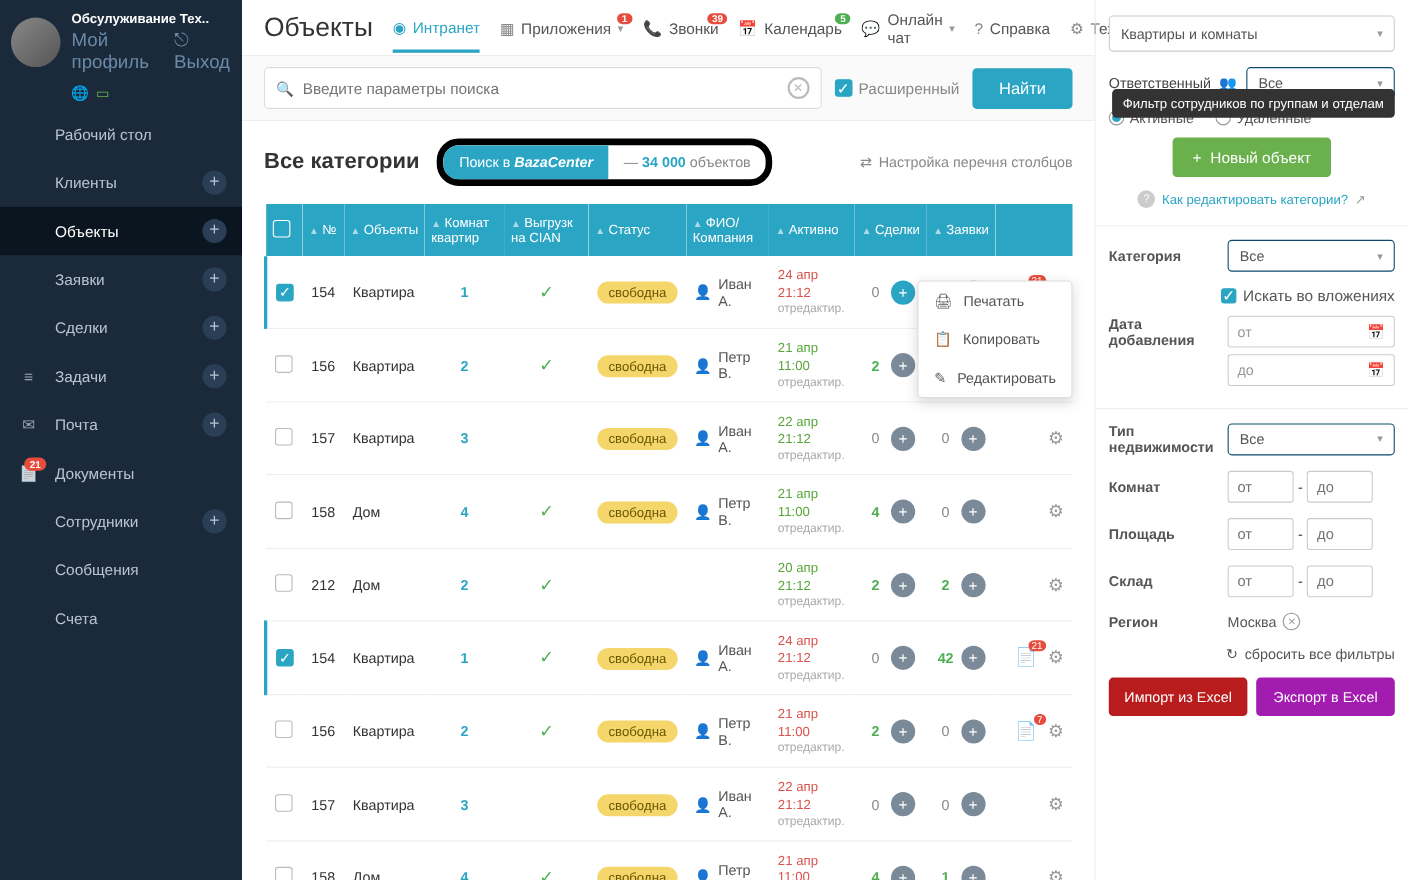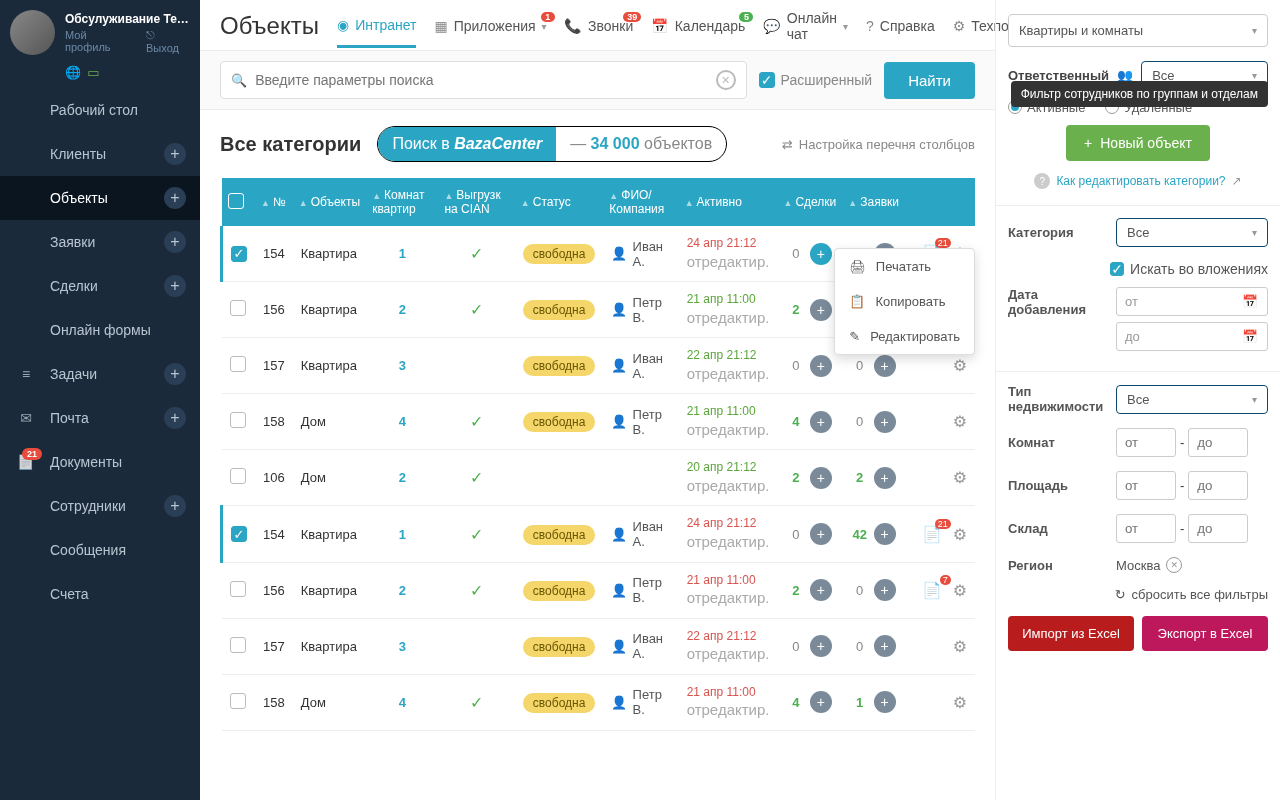--- a/index.html
+++ b/index.html
@@ -1,23 +1,23 @@
 <!DOCTYPE html>
 <html><head>
 <meta charset="utf-8">
 <style>
 *{margin:0;padding:0;box-sizing:border-box;font-family:Arial,sans-serif}
 body{background:#fff;font-size:13px;color:#333;overflow:hidden}
 .app{display:flex;height:100vh;width:1280px}
-.sidebar{width:200px;background:#1b2a3a;color:#fff;flex-shrink:0}
+.sidebar{width:220px;background:#1b2a3a;color:#fff;flex-shrink:0}
 .profile{display:flex;align-items:center;padding:10px;gap:10px}
 .avatar{width:45px;height:45px;border-radius:50%;background:linear-gradient(135deg,#888,#555);flex-shrink:0}
 .profile-info{flex:1;font-size:12px;overflow:hidden}
 .profile-name{font-weight:bold;color:#fff;white-space:nowrap;overflow:hidden;text-overflow:ellipsis}
-.profile-links{display:flex;gap:12px;color:#6a8aa8;margin-top:3px;font-size:11px}
+.profile-links{display:flex;gap:12px;color:#6a8aa8;margin-top:3px;font-size:17px}
 .profile-links a{color:#6a8aa8;text-decoration:none}
 .profile-icons{display:flex;gap:6px;padding:0 10px 8px 65px;color:#6a8aa8}
 .nav{list-style:none}
 .nav-item{display:flex;align-items:center;padding:14px 16px;color:#b8c5d1;cursor:pointer;position:relative;font-size:14px}
 .nav-item.active{background:#0a1520;color:#fff}
 .nav-icon{width:20px;margin-right:14px;display:flex;justify-content:center;opacity:.8}
 .nav-plus{position:absolute;right:14px;width:22px;height:22px;border-radius:50%;background:#2a3f55;color:#b8c5d1;display:flex;align-items:center;justify-content:center;font-size:16px}
 .nav-badge{position:absolute;left:22px;top:8px;background:#e74c3c;color:#fff;border-radius:8px;font-size:9px;padding:1px 5px;font-weight:bold}
 .main{flex:1;display:flex;flex-direction:column;min-width:0}
 .topbar{display:flex;align-items:center;padding:12px 20px 10px;gap:18px;height:50px}
@@ -27,57 +27,57 @@
 .top-badge{position:absolute;top:-6px;right:-8px;background:#e74c3c;color:#fff;border-radius:8px;font-size:9px;padding:0 4px;font-weight:bold;min-width:14px;text-align:center}
 .top-badge.green{background:#4caf50}
 .searchbar{display:flex;align-items:center;padding:10px 20px;gap:12px;background:#fafafa;border-top:1px solid #eee;border-bottom:1px solid #eee}
 .search-input{flex:1;position:relative;display:flex;align-items:center;border:1px solid #ddd;border-radius:4px;background:#fff;padding:8px 10px}
 .search-input input{flex:1;border:none;outline:none;font-size:14px;color:#999}
 .search-clear{width:20px;height:20px;border:2px solid #bbb;border-radius:50%;color:#bbb;display:flex;align-items:center;justify-content:center;cursor:pointer;font-size:11px}
 .adv{display:flex;align-items:center;gap:6px;color:#888;font-size:14px}
 .btn-find{background:#2ba5c4;color:#fff;padding:10px 24px;border:none;border-radius:4px;font-size:15px;cursor:pointer}
 .subheader{display:flex;align-items:center;padding:16px 20px;gap:16px}
 .subheader h2{font-size:20px;font-weight:bold}
-.pill{display:inline-flex;align-items:flex-start;border:1px solid #000000;border-radius:20px;overflow:hidden;font-size:16px}
+.pill{display:inline-flex;align-items:flex-start;border:6px solid #000000;border-radius:20px;overflow:hidden;font-size:13px}
 .pill-l{background:#2ba5c4;color:#fff;padding:8px 14px}
 .pill-l b{font-style:italic}
 .pill-r{padding:8px 14px;color:#888}
 .pill-r b{color:#2ba5c4;font-weight:bold}
 .cols-link{margin-left:auto;color:#888;display:flex;align-items:center;gap:6px;font-size:13px}
 .table{width:calc(100% - 40px);margin:0 20px;border-collapse:collapse}
 .table th{background:#2ba5c4;color:#fff;padding:10px 6px;font-size:12px;font-weight:normal;text-align:left;position:relative}
 .table th .sort{opacity:.6;margin-right:3px;font-size:9px}
 .table td{padding:10px 8px;border-bottom:1px solid #eee;font-size:13px;vertical-align:middle}
 .table tr.active-row{border-left:3px solid #2ba5c4}
 .chk{width:16px;height:16px;border:1px solid #bbb;border-radius:3px;display:inline-flex;align-items:center;justify-content:center;cursor:pointer}
 .chk.on{background:#2ba5c4;border-color:#2ba5c4;color:#fff}
 .rec-link{color:#2ba5c4;font-weight:bold;text-align:center;display:block}
 .check-ok{color:#4caf50;font-size:16px;text-align:center;display:block}
 .status-pill{background:#f4d66a;color:#6a5600;padding:3px 10px;border-radius:10px;font-size:12px}
 .fio{display:flex;align-items:center;gap:5px;color:#555}
 .fio-icon{color:#999}
 .dt{font-size:12px;line-height:1.3}
 .dt-top.green{color:#5aa63a}
 .dt-top.red{color:#d9534f}
-.dt-bot{color:#aaa;font-size:15px}
+.dt-bot{color:#aaa;font-size:11px}
 .num-cell{display:flex;align-items:center;gap:6px;justify-content:center}
 .plus-btn{width:22px;height:22px;border-radius:50%;background:#7a8a99;color:#fff;display:flex;align-items:center;justify-content:center;font-size:14px;cursor:pointer}
 .plus-btn.blue{background:#2ba5c4}
 .num-val{min-width:16px;text-align:center;color:#888}
 .num-val.green{color:#4caf50;font-weight:bold}
 .doc-icon{position:relative;color:#aaa;font-size:16px}
 .doc-badge{position:absolute;top:-6px;right:-8px;background:#e74c3c;color:#fff;border-radius:7px;font-size:9px;padding:0 3px}
 .gear{color:#999;font-size:16px;cursor:pointer}
 .ctx-menu{position:absolute;background:#fff;border:1px solid #ddd;box-shadow:0 4px 12px rgba(0,0,0,.15);border-radius:4px;z-index:100;min-width:140px}
 .ctx-item{display:flex;align-items:center;gap:10px;padding:10px 14px;color:#555;cursor:pointer;font-size:13px}
 .rpanel{width:285px;border-left:1px solid #eee;padding:14px 12px;overflow-y:auto;flex-shrink:0;position:relative}
 .rpanel-collapse{position:absolute;left:-16px;top:10px;width:16px;height:48px;border:1px solid #ddd;border-right:none;background:#fff;display:flex;align-items:center;justify-content:center;color:#999;cursor:pointer;border-radius:3px 0 0 3px}
 .rp-select{width:100%;border:1px solid #ccc;border-radius:4px;padding:8px 10px;color:#555;background:#fff;margin-bottom:14px;display:flex;justify-content:space-between;align-items:center}
 .rp-row{display:flex;align-items:center;gap:8px;margin-bottom:10px;font-size:13px}
-.rp-label{font-weight:bold;color:#444}
+.rp-label{font-weight:normal;color:#444}
 .rp-select-sm{border:1px solid #0c4a6e;border-radius:4px;padding:6px 10px;flex:1;color:#555;display:flex;justify-content:space-between;align-items:center}
 .tooltip{position:absolute;background:#333;color:#fff;padding:6px 10px;border-radius:4px;font-size:12px;z-index:200;white-space:nowrap}
 .radio{display:flex;align-items:flex-start;gap:5px;color:#555}
 .radio-dot{width:14px;height:14px;border:1px solid #999;border-radius:50%;display:flex;align-items:center;justify-content:center}
 .radio-dot.on::after{content:'';width:8px;height:8px;background:#2ba5c4;border-radius:50%}
 .btn-new{background:#6ab04c;color:#fff;border:none;border-radius:4px;padding:10px 18px;font-size:14px;cursor:pointer;display:flex;align-items:center;gap:8px;margin:8px auto 12px}
 .help-link{color:#2ba5c4;text-align:center;display:flex;align-items:center;gap:6px;justify-content:center;font-size:12px;margin-bottom:16px}
 .help-q{width:16px;height:16px;border-radius:50%;background:#ccc;color:#fff;display:inline-flex;align-items:center;justify-content:center;font-size:10px}
 .filter-row{display:flex;align-items:center;margin-bottom:14px;gap:8px}
 .filter-label{width:100px;color:#555;font-weight:bold;font-size:13px}
@@ -85,21 +85,21 @@
 .input-sm{border:1px solid #ccc;border-radius:3px;padding:6px 8px;width:100%;color:#999}
 .range{display:flex;gap:4px;align-items:center}
 .range input{width:60px}
 .date-in{display:flex;align-items:center;border:1px solid #ccc;border-radius:3px;padding:6px 8px;color:#999;margin-bottom:6px;justify-content:space-between}
 .region-tag{color:#555;display:flex;align-items:center;gap:6px}
 .region-x{width:16px;height:16px;border:1px solid #999;border-radius:50%;display:flex;align-items:center;justify-content:center;font-size:9px;color:#999}
 .reset{color:#555;display:flex;align-items:center;gap:6px;justify-content:flex-end;margin:8px 0 14px}
 .btn-row{display:flex;gap:8px}
 .btn-ex{flex:1;padding:10px;border:none;border-radius:4px;color:#fff;font-size:13px;cursor:pointer}
 .btn-ex.imp{background:#b91c1c}
-.btn-ex.exp{background:#be185d}
+.btn-ex.exp{background:#a21caf}
 hr.sep{border:none;border-top:1px solid #eee;margin:12px -12px}
 .chev{font-size:10px;color:#999}
 </style>
 </head>
 <body>
 
 <div class="app">
   <aside class="sidebar">
     <div class="profile">
       <div class="avatar"></div>
@@ -132,24 +132,20 @@
         </li>
         <li class="nav-item">
           <span class="nav-icon"></span>
           <span>Заявки</span>
           <span class="nav-plus">+</span>
         </li>
         <li class="nav-item">
           <span class="nav-icon"></span>
           <span>Сделки</span>
           <span class="nav-plus">+</span>
-        </li>
-        <li class="nav-item">
-          <span class="nav-icon"></span>
-          <span>Онлайн формы</span>
         </li>
         <li class="nav-item">
           <span class="nav-icon">≡</span>
           <span>Задачи</span>
           <span class="nav-plus">+</span>
         </li>
         <li class="nav-item">
           <span class="nav-icon">✉</span>
           <span>Почта</span>
           <span class="nav-plus">+</span>
@@ -405,21 +401,21 @@
                 </div>
               </td>
     <td>
                 <div style="display:flex;gap:10px;align-items:center;justify-content:flex-end">
                   <span class="gear">⚙</span>
                 </div>
               </td>
             </tr>
             <tr>
     <td><span class="chk "></span></td>
-    <td>106</td>
+    <td>212</td>
     <td>Дом</td>
     <td>
                 <a class="rec-link">2</a>
               </td>
     <td>
                 <span class="check-ok">✓</span>
               </td>
     <td></td>
     <td></td>
     <td>

